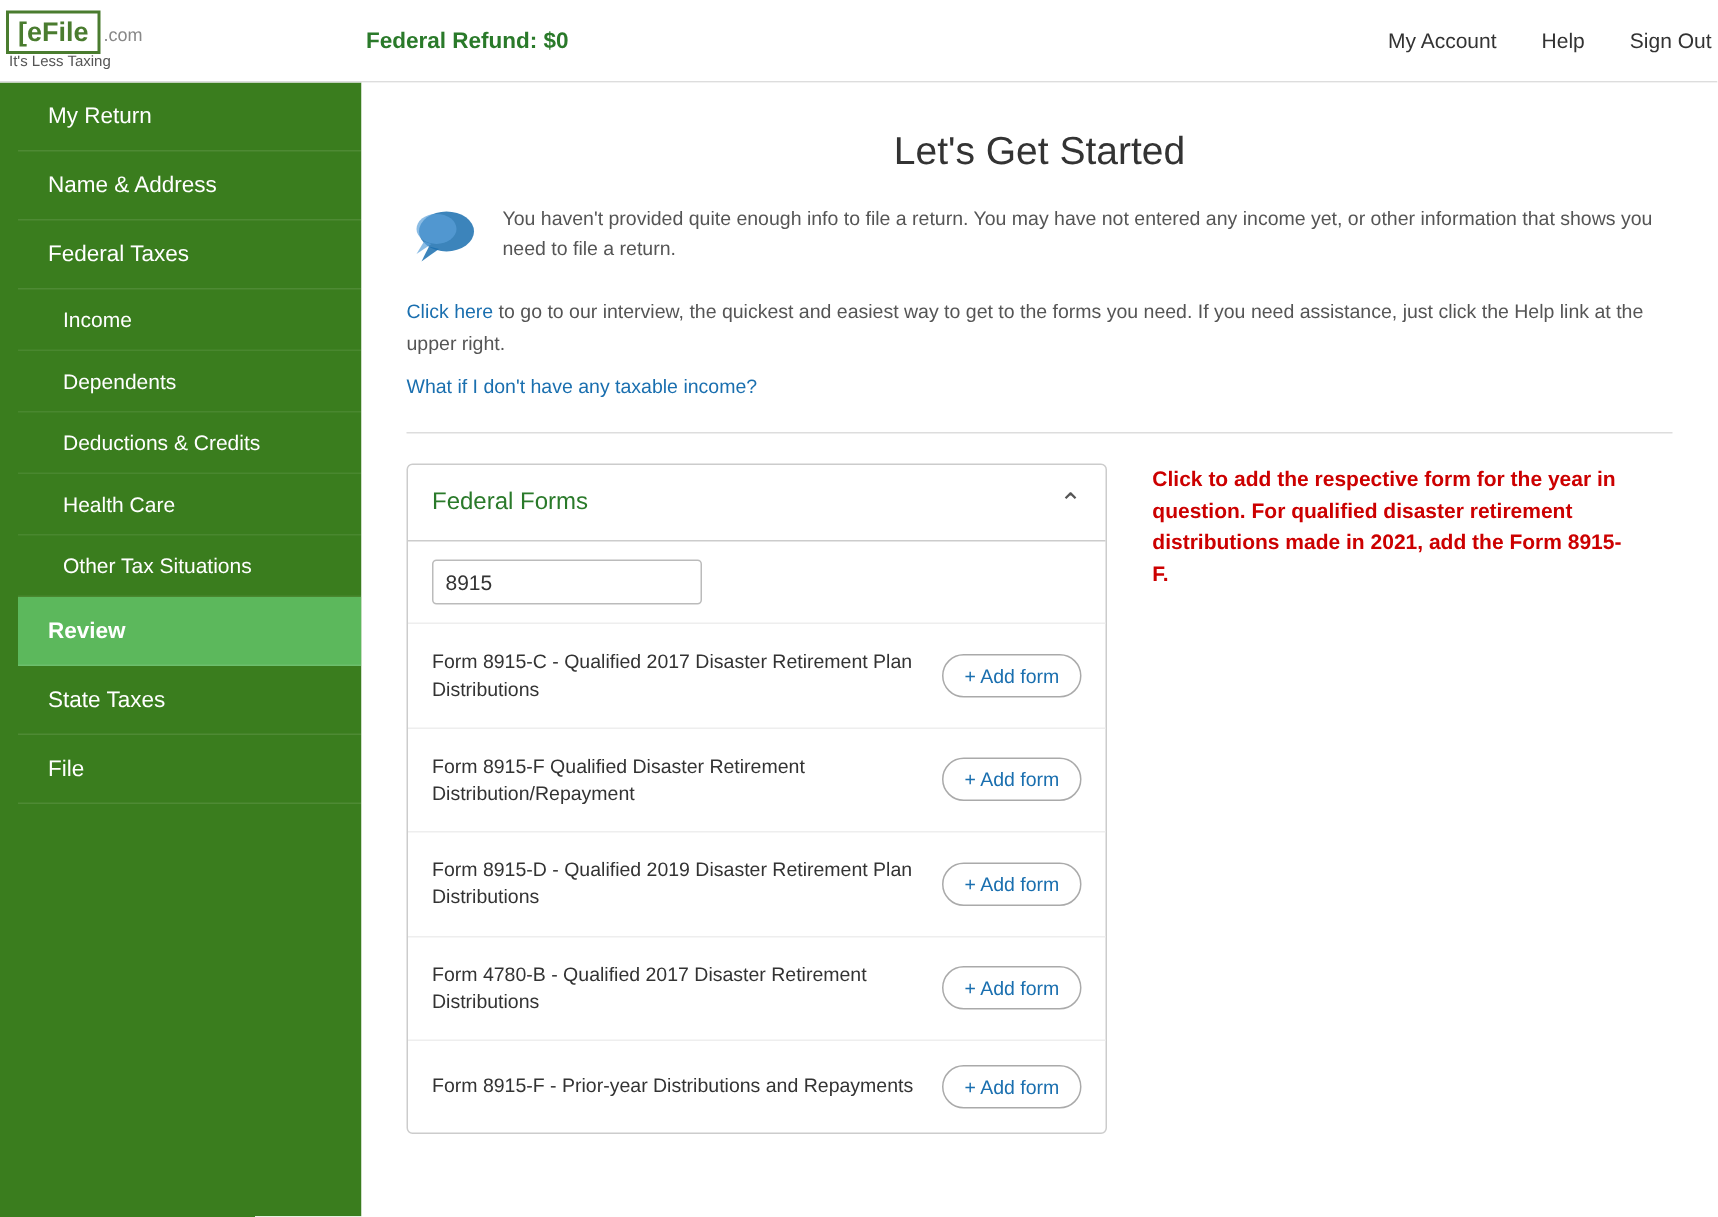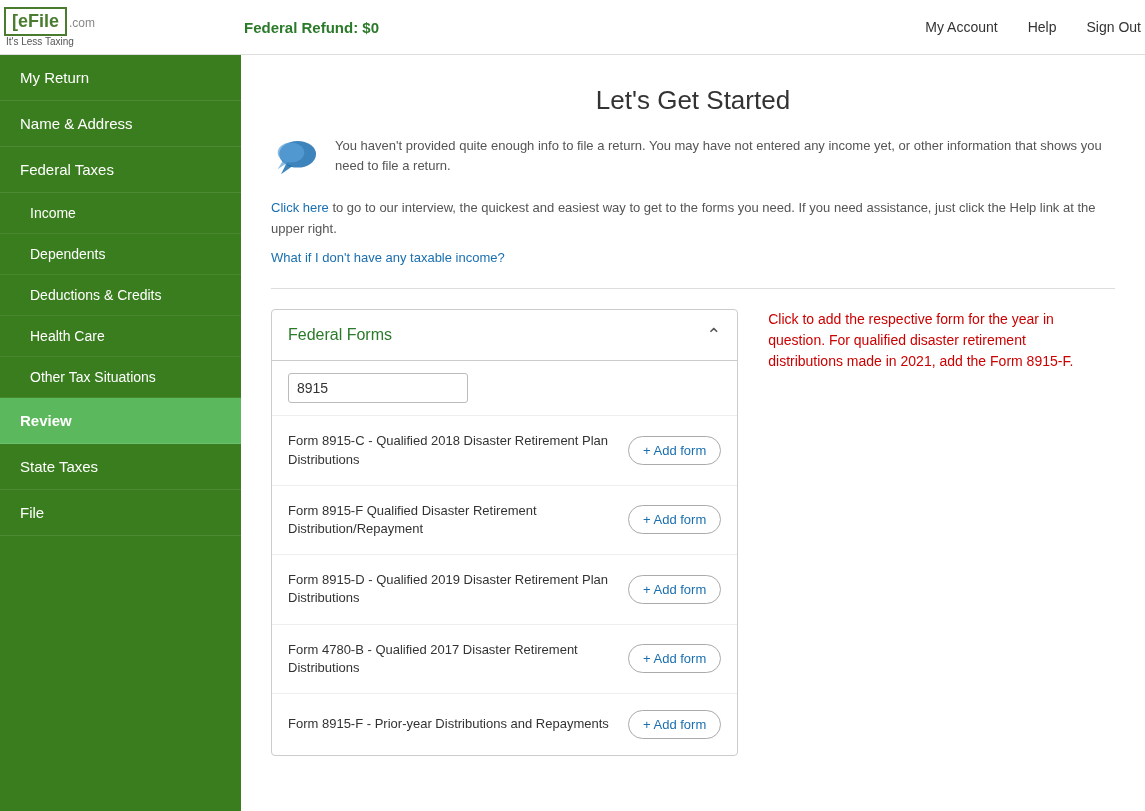--- a/index.html
+++ b/index.html
@@ -65,20 +65,21 @@
       flex: 1;
       overflow: hidden;
     }
 
     
     .sidebar {
       width: 241px;
       background: #3a7d1e;
       flex-shrink: 0;
       overflow-y: auto;
+      padding-left: 12px;
     }
     .sidebar-item {
       padding: 14px 20px;
       color: #fff;
       cursor: pointer;
       font-size: 15px;
       border-bottom: 1px solid rgba(255,255,255,0.1);
     }
     .sidebar-item.active {
       background: #5cb85c;
@@ -200,21 +201,21 @@
       font-size: 13px;
       cursor: pointer;
       white-space: nowrap;
       flex-shrink: 0;
     }
 
     
     .callout-text {
       color: #cc0000;
       font-size: 14px;
-      font-weight: normal;
+      font-weight: bold;
       line-height: 1.5;
       max-width: 320px;
       margin-left: 20px;
     }
 
     .side-panel {
       display: flex;
       gap: 10px;
       align-items: flex-start;
     }
@@ -310,21 +311,21 @@
       <div class="forms-panel">
         <div class="forms-panel-header">
           <span class="forms-panel-title">Federal Forms</span>
           <span class="chevron-up">⌃</span>
         </div>
         <div class="search-input-wrap">
           <input class="search-input" type="text" value="8915" style="">
         </div>
 
         <div class="form-row">
-          <span class="form-name">Form 8915-C - Qualified 2018 Disaster Retirement Plan Distributions</span>
+          <span class="form-name">Form 8915-C - Qualified 2017 Disaster Retirement Plan Distributions</span>
           <button class="add-form-btn">+ Add form</button>
         </div>
 
         <div class="form-row">
           <span class="form-name">Form 8915-F Qualified Disaster Retirement Distribution/Repayment</span>
           <button class="add-form-btn">+ Add form</button>
         </div>
 
         <div class="form-row">
           <span class="form-name">Form 8915-D - Qualified 2019 Disaster Retirement Plan Distributions</span>

